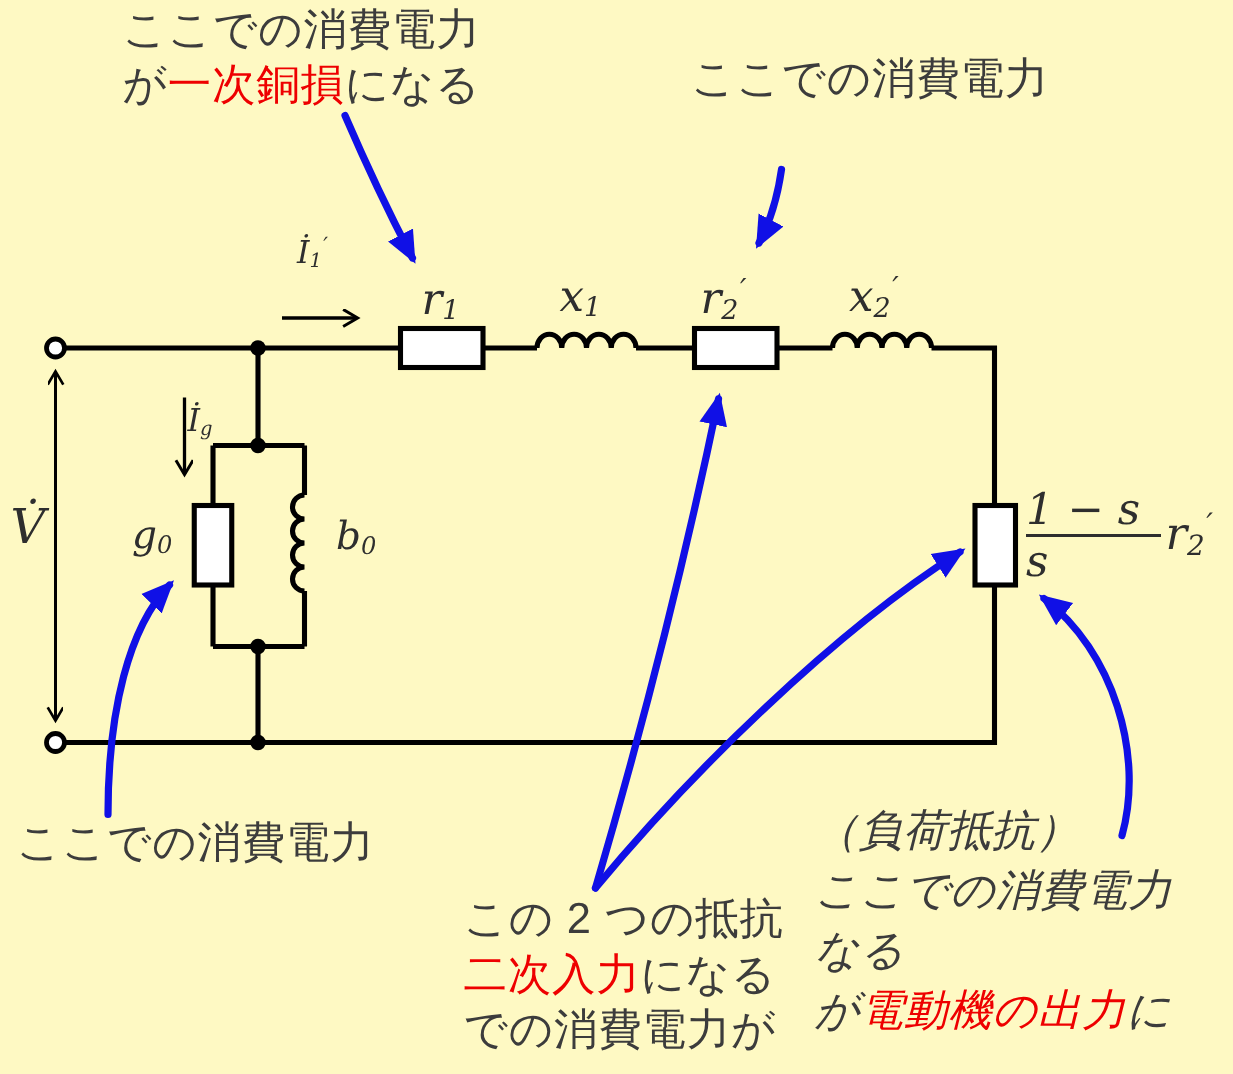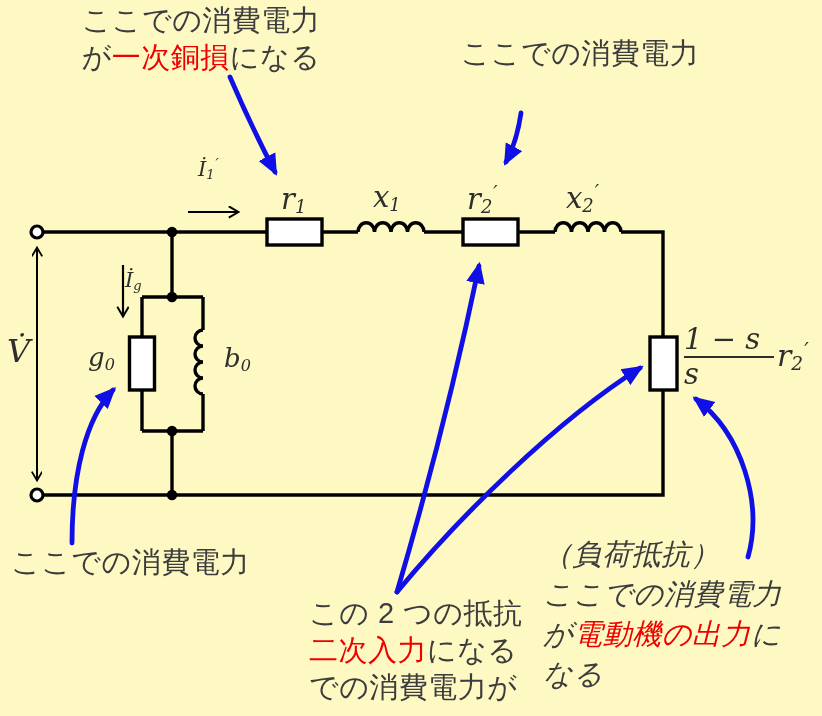--- a/index.html
+++ b/index.html
@@ -107,22 +107,22 @@
 
   <div class="ann" style="left:280px;top:595px;line-height:37px;margin-left:29px;">
     <span class="ln">この 2 つの抵抗</span>
     <span class="ln"><span class="hl">二次入力</span><span>になる</span></span>
     <span class="ln">での消費電力が</span>
   </div>
 
   <div class="ann" style="left:543px;top:534px;line-height:40px;font-style:italic;">
     <span class="ln">（負荷抵抗）</span>
     <span class="ln">ここでの消費電力</span>
+    <span class="ln">なる</span>
     <span class="ln"><span>が</span><span class="hl">電動機の出力</span><span>に</span></span>
-    <span class="ln">なる</span>
   </div>
 
   <div class="mlab" id="lab-v" style="left:7px;top:332px;">V̇</div>
 
   <div class="mlab" id="lab-i1" style="left:198px;top:156px;"><span>İ</span><span class="msub">1</span><span class="msup">′</span></div>
 
   <div class="mlab" id="lab-ig" style="left:82px;top:268px;margin-left:43px;"><span>İ</span><span class="msub">g</span></div>
 
   <div class="mlab" style="left:281px;top:182px;"><span>r</span><span class="msub">1</span></div>
 

